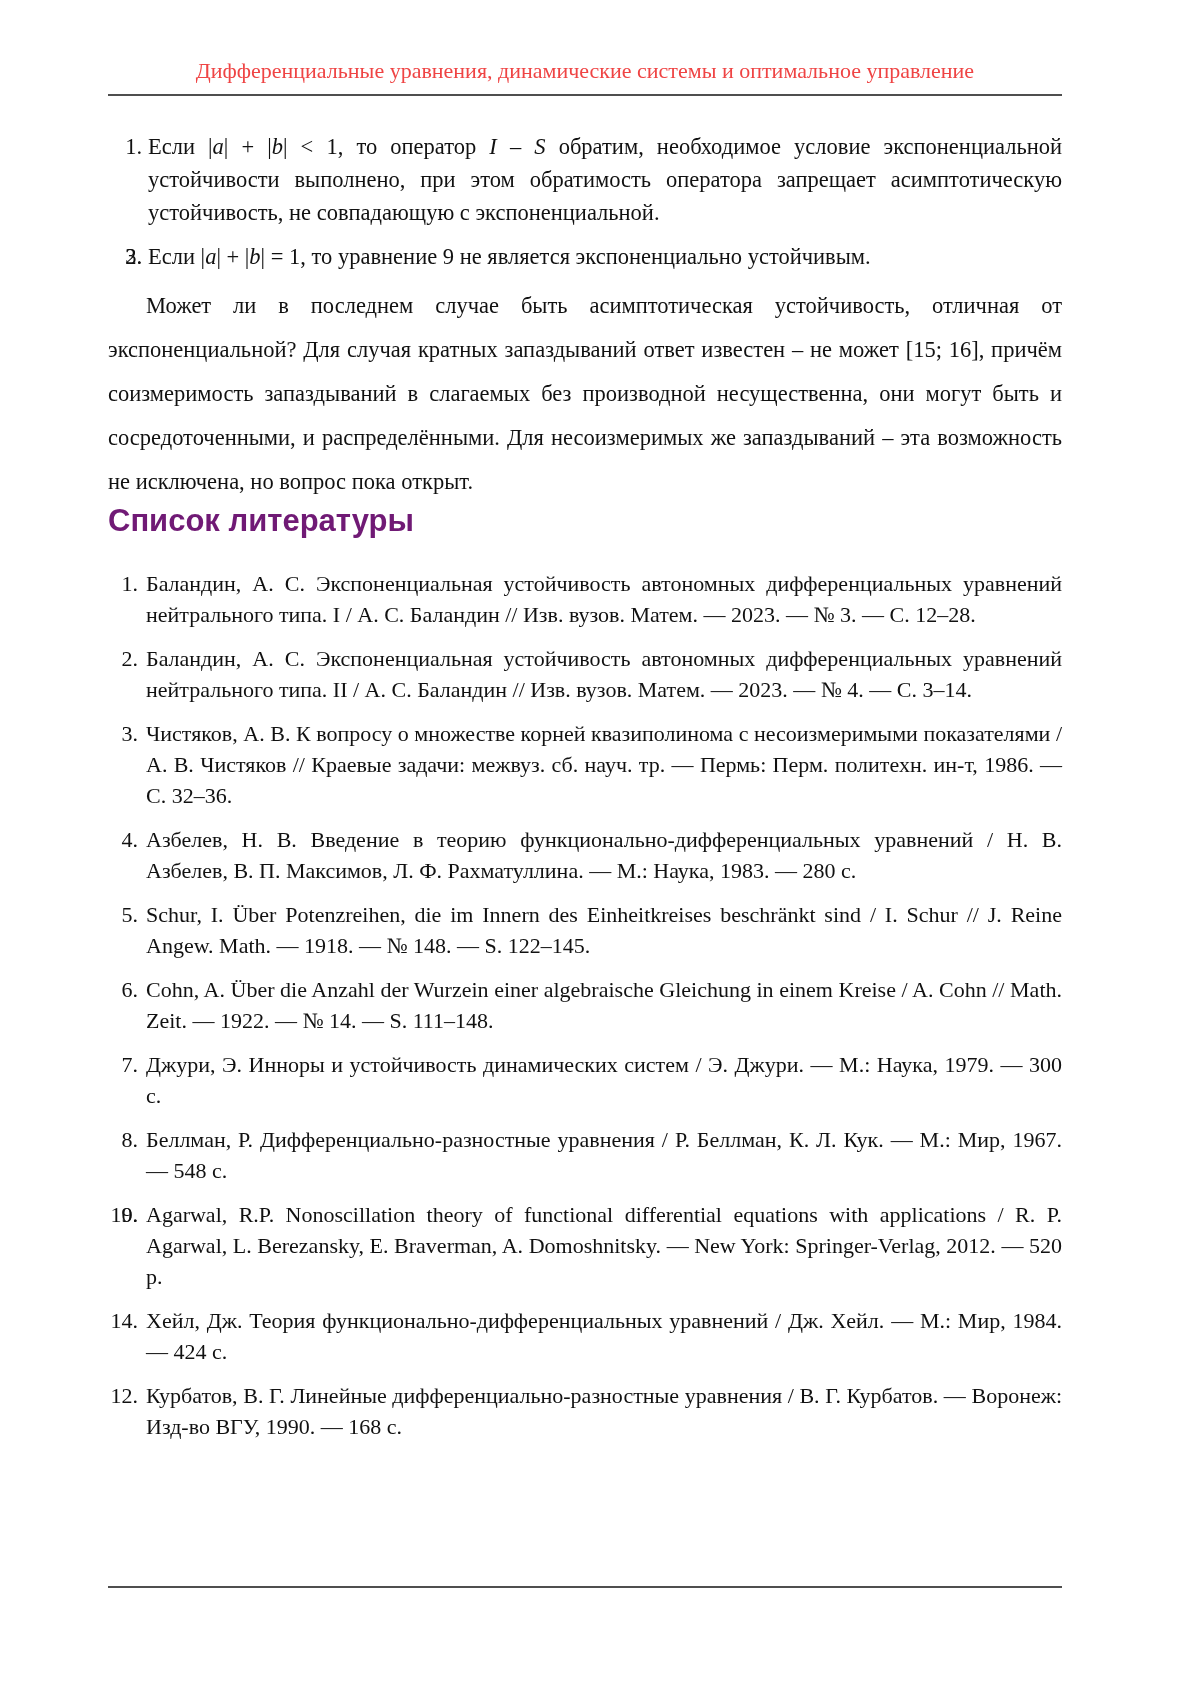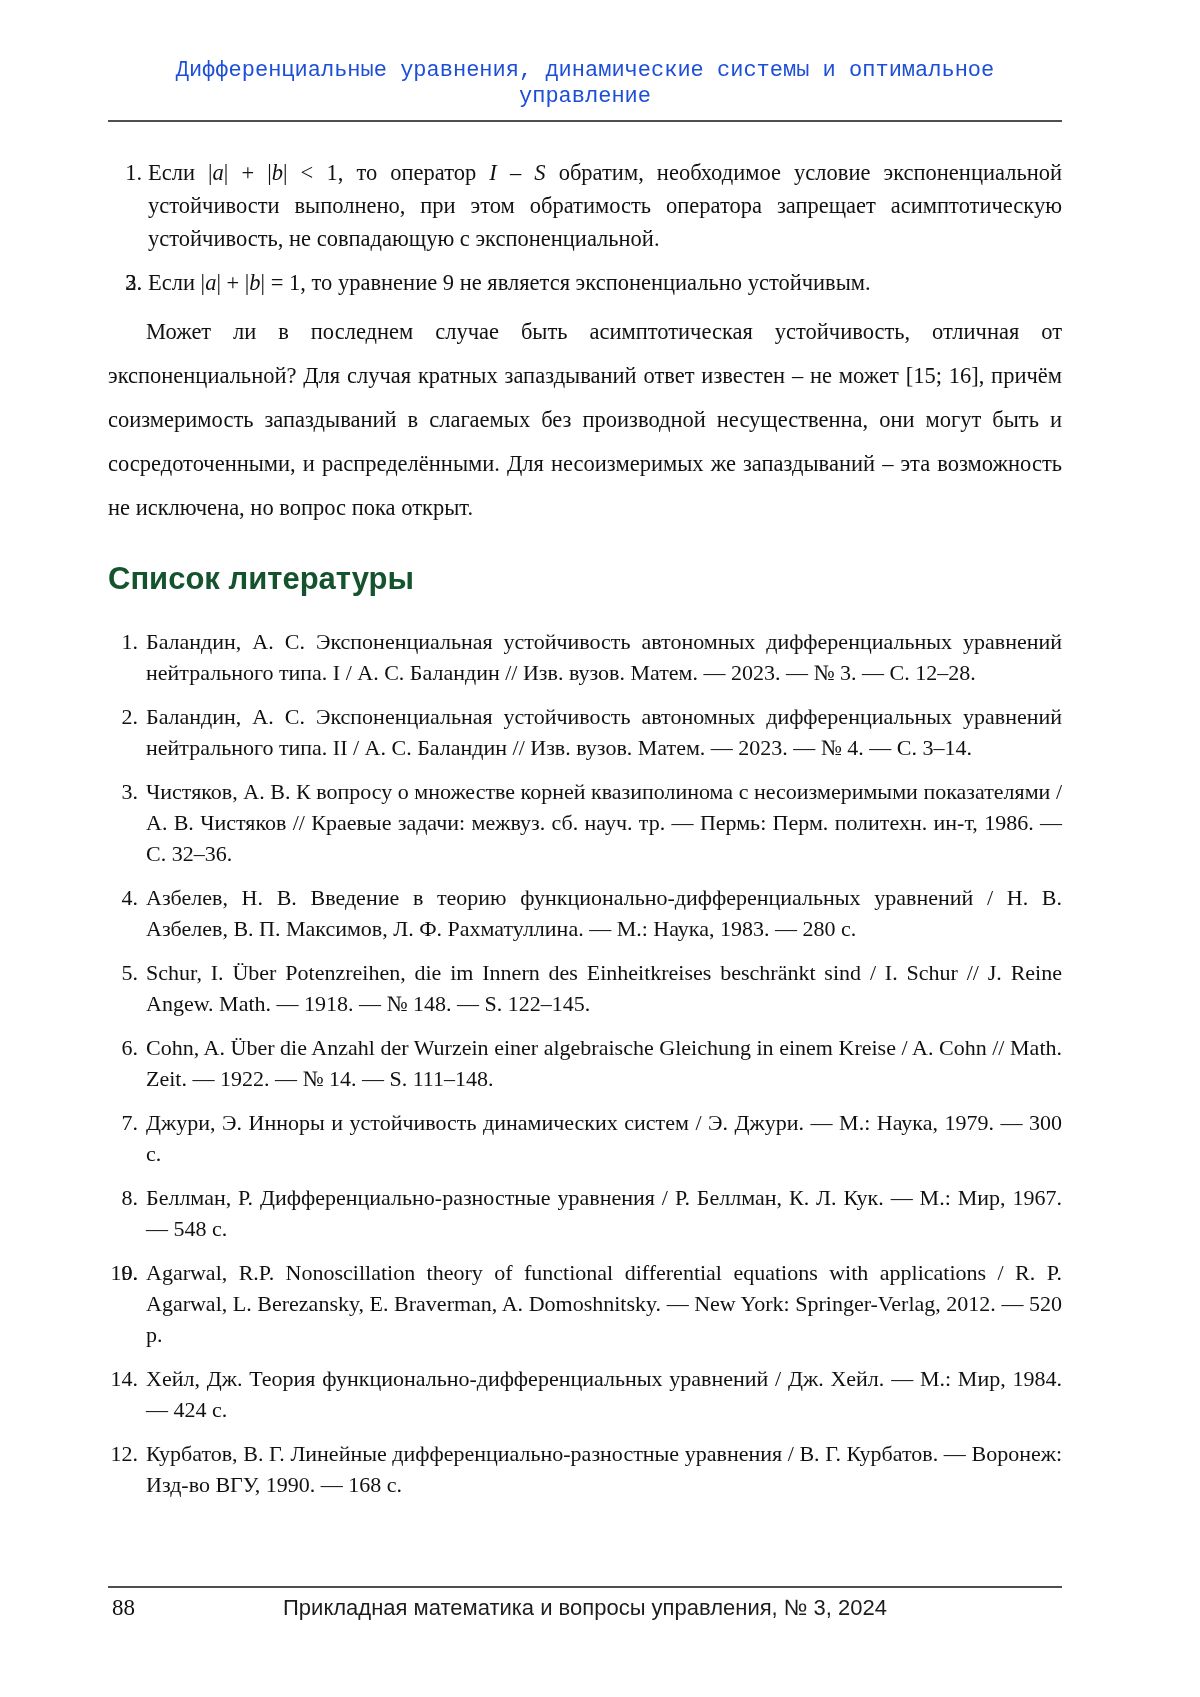--- a/index.html
+++ b/index.html
@@ -13,24 +13,24 @@
     font-family: "Liberation Serif", "DejaVu Serif", serif;
   }
   .content {
     margin-left: 108px;
     margin-right: 138px;
   }
   
   .header { padding-top: 58px; }
   .header-title {
     text-align: center;
-    font-family: Liberation Mono, monospace;
+    font-family: Liberation Serif, serif;
     font-size: 22px;
     line-height: 26px;
-    color: #1d4ed8;
+    color: #ef4444;
   }
   .hrule { height: 2px; background: #4f4f4f; margin-top: 10px; }
 
   
   .conclusions { margin-top: 34px; }
   .c-item {
     position: relative;
     padding-left: 40px;
     font-size: 22.5px;
     line-height: 33px;
@@ -52,22 +52,21 @@
     text-indent: 38px;
     margin-top: 4px;
   }
 
   
   .refs-heading {
     font-family: "Liberation Sans", "DejaVu Sans", sans-serif;
     font-weight: bold;
     font-size: 31px;
     line-height: 34px;
-    color: #14532d;
-    margin-top: 32px;
+    color: #701a75;
     margin-bottom: 30px;
   }
   .ref-item {
     position: relative;
     padding-left: 38px;
     font-size: 22px;
     line-height: 31px;
     text-align: justify;
     margin-bottom: 13px;
   }
@@ -179,18 +178,14 @@
       <div class="ref-item">
         <span class="num">12.</span>
         <span class="txt">Курбатов, В. Г. Линейные дифференциально-разностные уравнения / В. Г. Курбатов. — Воронеж: Изд-во ВГУ, 1990. — 168 с.</span>
       </div>
     </div>
 
   </div>
 
   <div class="footer">
     <div class="frule"></div>
-    <div class="footer-row">
-      <span class="page-num">88</span>
-      <span class="journal">Прикладная математика и вопросы управления, № 3, 2024</span>
-    </div>
   </div>
 </div>
 
 </body></html>

